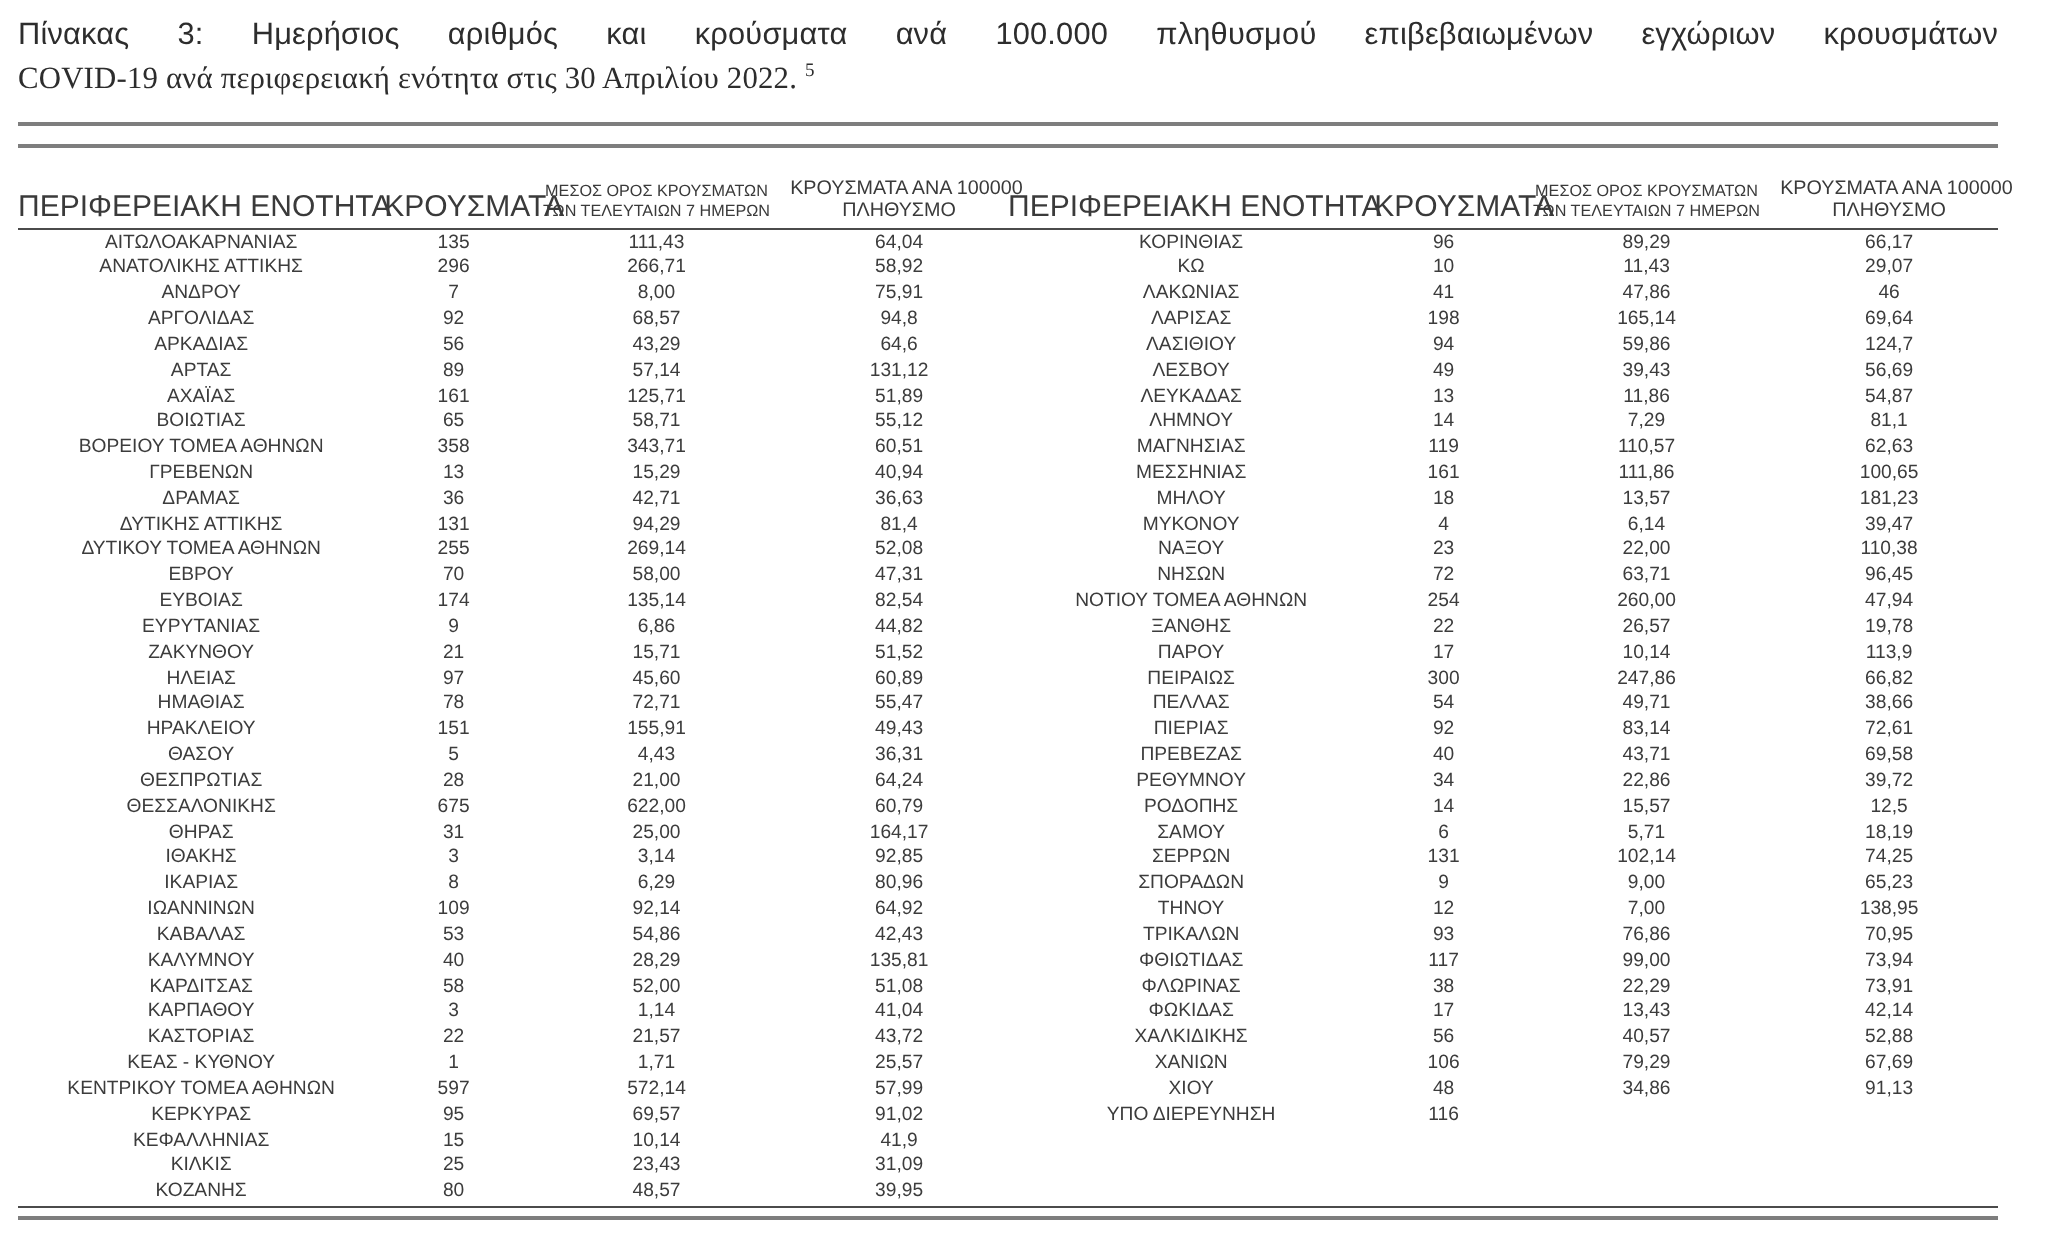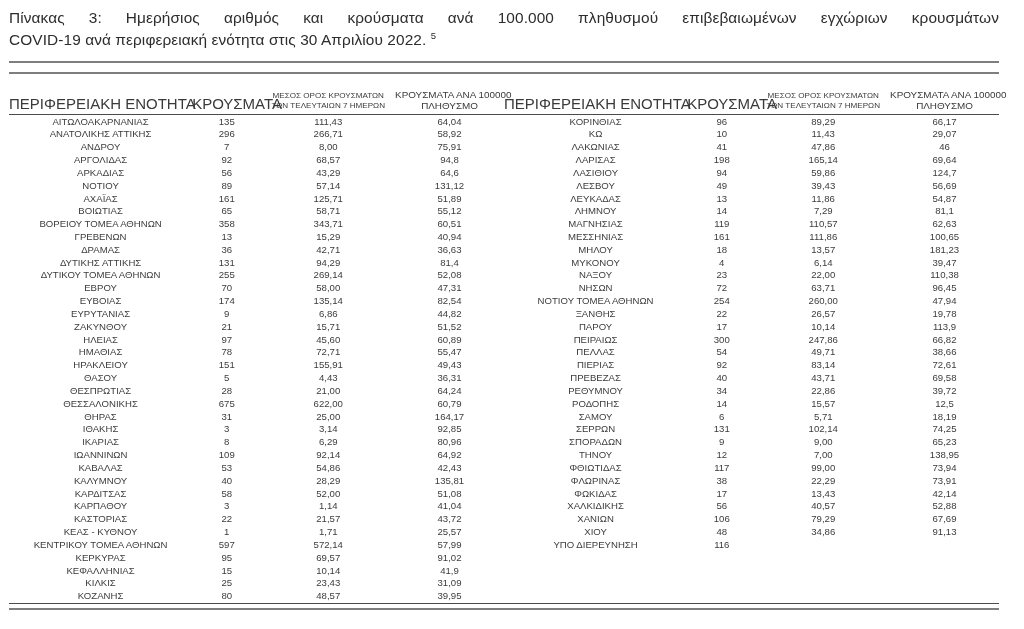--- a/index.html
+++ b/index.html
@@ -12,21 +12,21 @@
   }
   .page { padding: 7px 25px 0 9px; }
 
   .doc-title {
     font-size: 15.4px;
     line-height: 1.42;
     color: #2d2d2d;
     letter-spacing: 0.1px;
   }
   .doc-title .t-line1 { text-align: justify; text-align-last: justify; }
-  .doc-title .t-line2 { text-align: left; }
+  .doc-title .t-line2 { text-align: left; font-family: Liberation Serif, serif; }
   .doc-title sup { font-size: 9.5px; vertical-align: super; line-height: 0; }
 
   .rule-gray { border-top: 2.4px solid #7e7e7e; }
   .rule-top-1 { margin-top: 10px; }
   .rule-top-2 { margin-top: 9px; }
 
   .tables-wrap { display: flex; margin-top: 15px; align-items: flex-start; }
   table { border-collapse: collapse; width: 50%; table-layout: fixed; }
   col.c-region  { width: 37%; }
   col.c-cases   { width: 14%; }
@@ -123,21 +123,21 @@
             <td>68,57</td>
             <td>94,8</td>
           </tr>
           <tr>
             <td>ΑΡΚΑΔΙΑΣ</td>
             <td>56</td>
             <td>43,29</td>
             <td>64,6</td>
           </tr>
           <tr>
-            <td>ΝΟΤΙΟΥ</td>
+            <td>ΑΡΤΑΣ</td>
             <td>89</td>
             <td>57,14</td>
             <td>131,12</td>
           </tr>
           <tr>
             <td>ΑΧΑΪΑΣ</td>
             <td>161</td>
             <td>125,71</td>
             <td>51,89</td>
           </tr>
@@ -508,20 +508,26 @@
             <td>9,00</td>
             <td>65,23</td>
           </tr>
           <tr>
             <td>ΤΗΝΟΥ</td>
             <td>12</td>
             <td>7,00</td>
             <td>138,95</td>
           </tr>
           <tr>
+            <td>ΤΡΙΚΑΛΩΝ</td>
+            <td>93</td>
+            <td>76,86</td>
+            <td>70,95</td>
+          </tr>
+          <tr>
             <td>ΦΘΙΩΤΙΔΑΣ</td>
             <td>117</td>
             <td>99,00</td>
             <td>73,94</td>
           </tr>
           <tr>
             <td>ΦΛΩΡΙΝΑΣ</td>
             <td>38</td>
             <td>22,29</td>
             <td>73,91</td>

